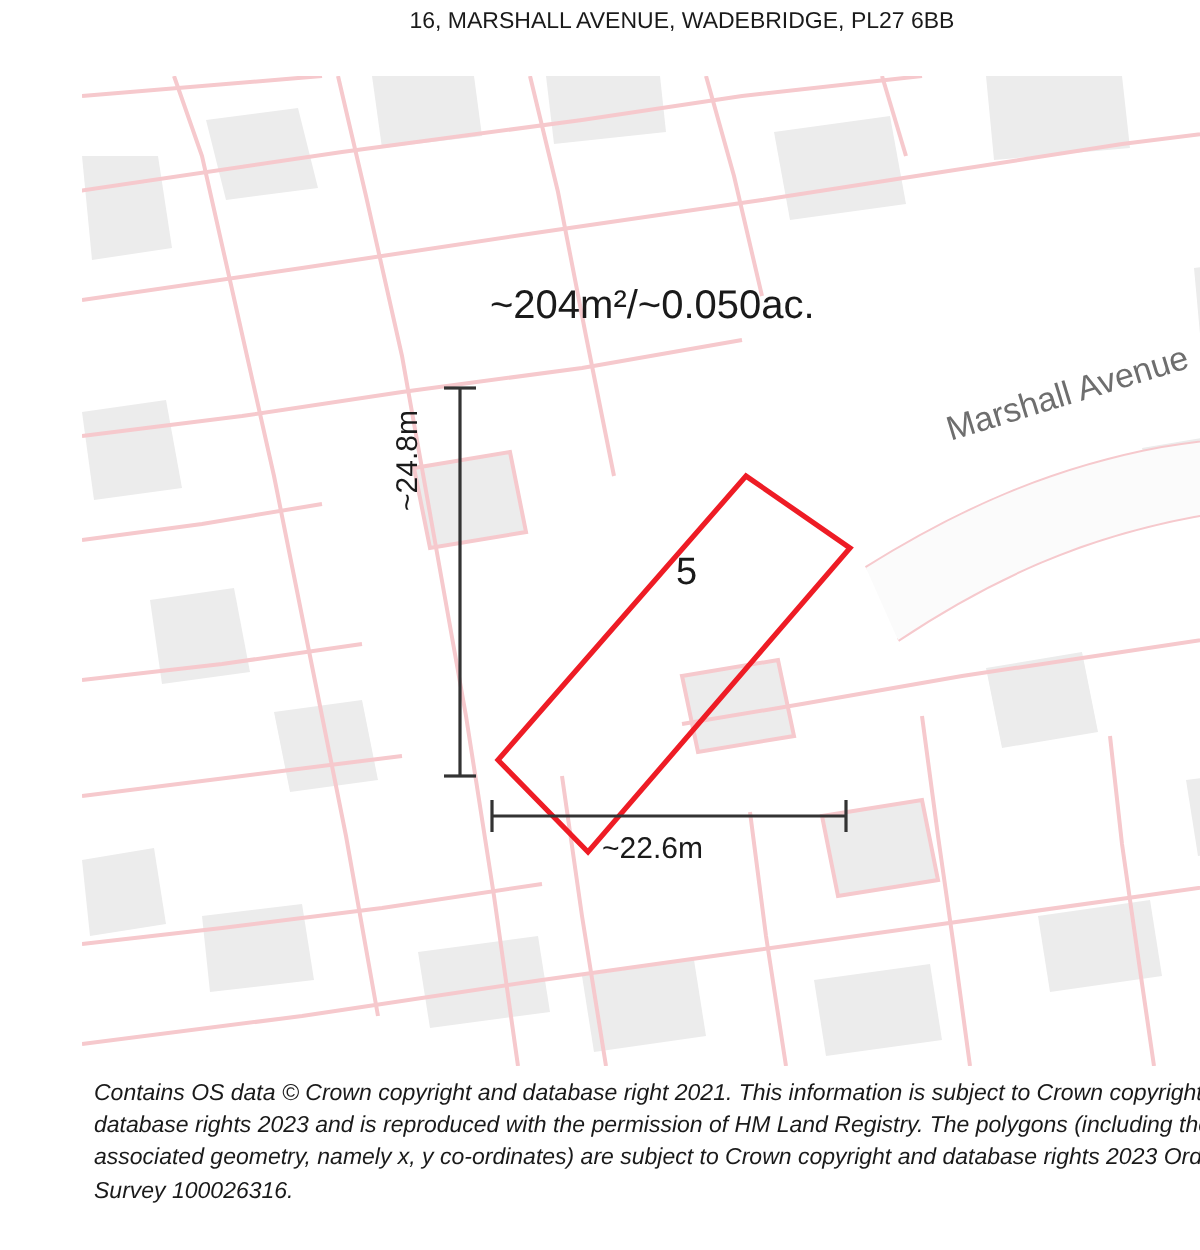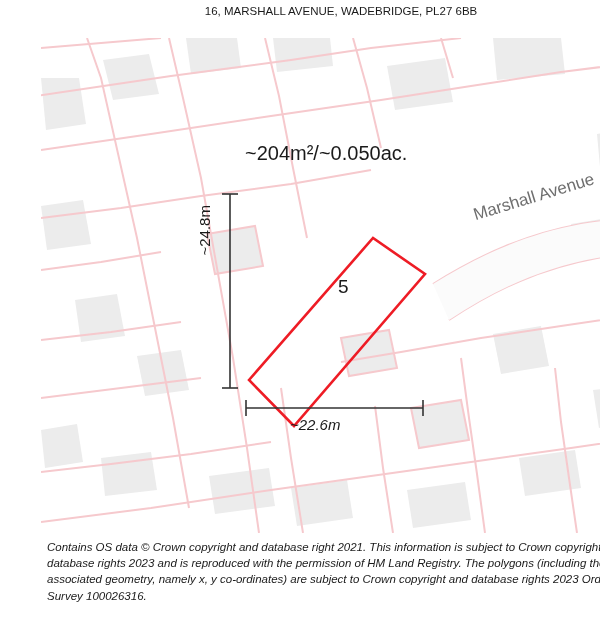--- a/index.html
+++ b/index.html
@@ -64,24 +64,23 @@
     left: 204px;
     top: 104px;
     font-size: 20px;
   }
   .plot-number {
     left: 297px;
     top: 238px;
     font-size: 19px;
   }
   .width-label {
-    left: 249px;
+    left: 260px;
     top: 378px;
     font-size: 15px;
-    font-style: italic;
   }
   .height-label {
     left: 151px;
     top: 197px;
     font-size: 15px;
     width: 24px;
     text-align: center;
     transform: rotate(-90deg);
     transform-origin: center center;
   }

